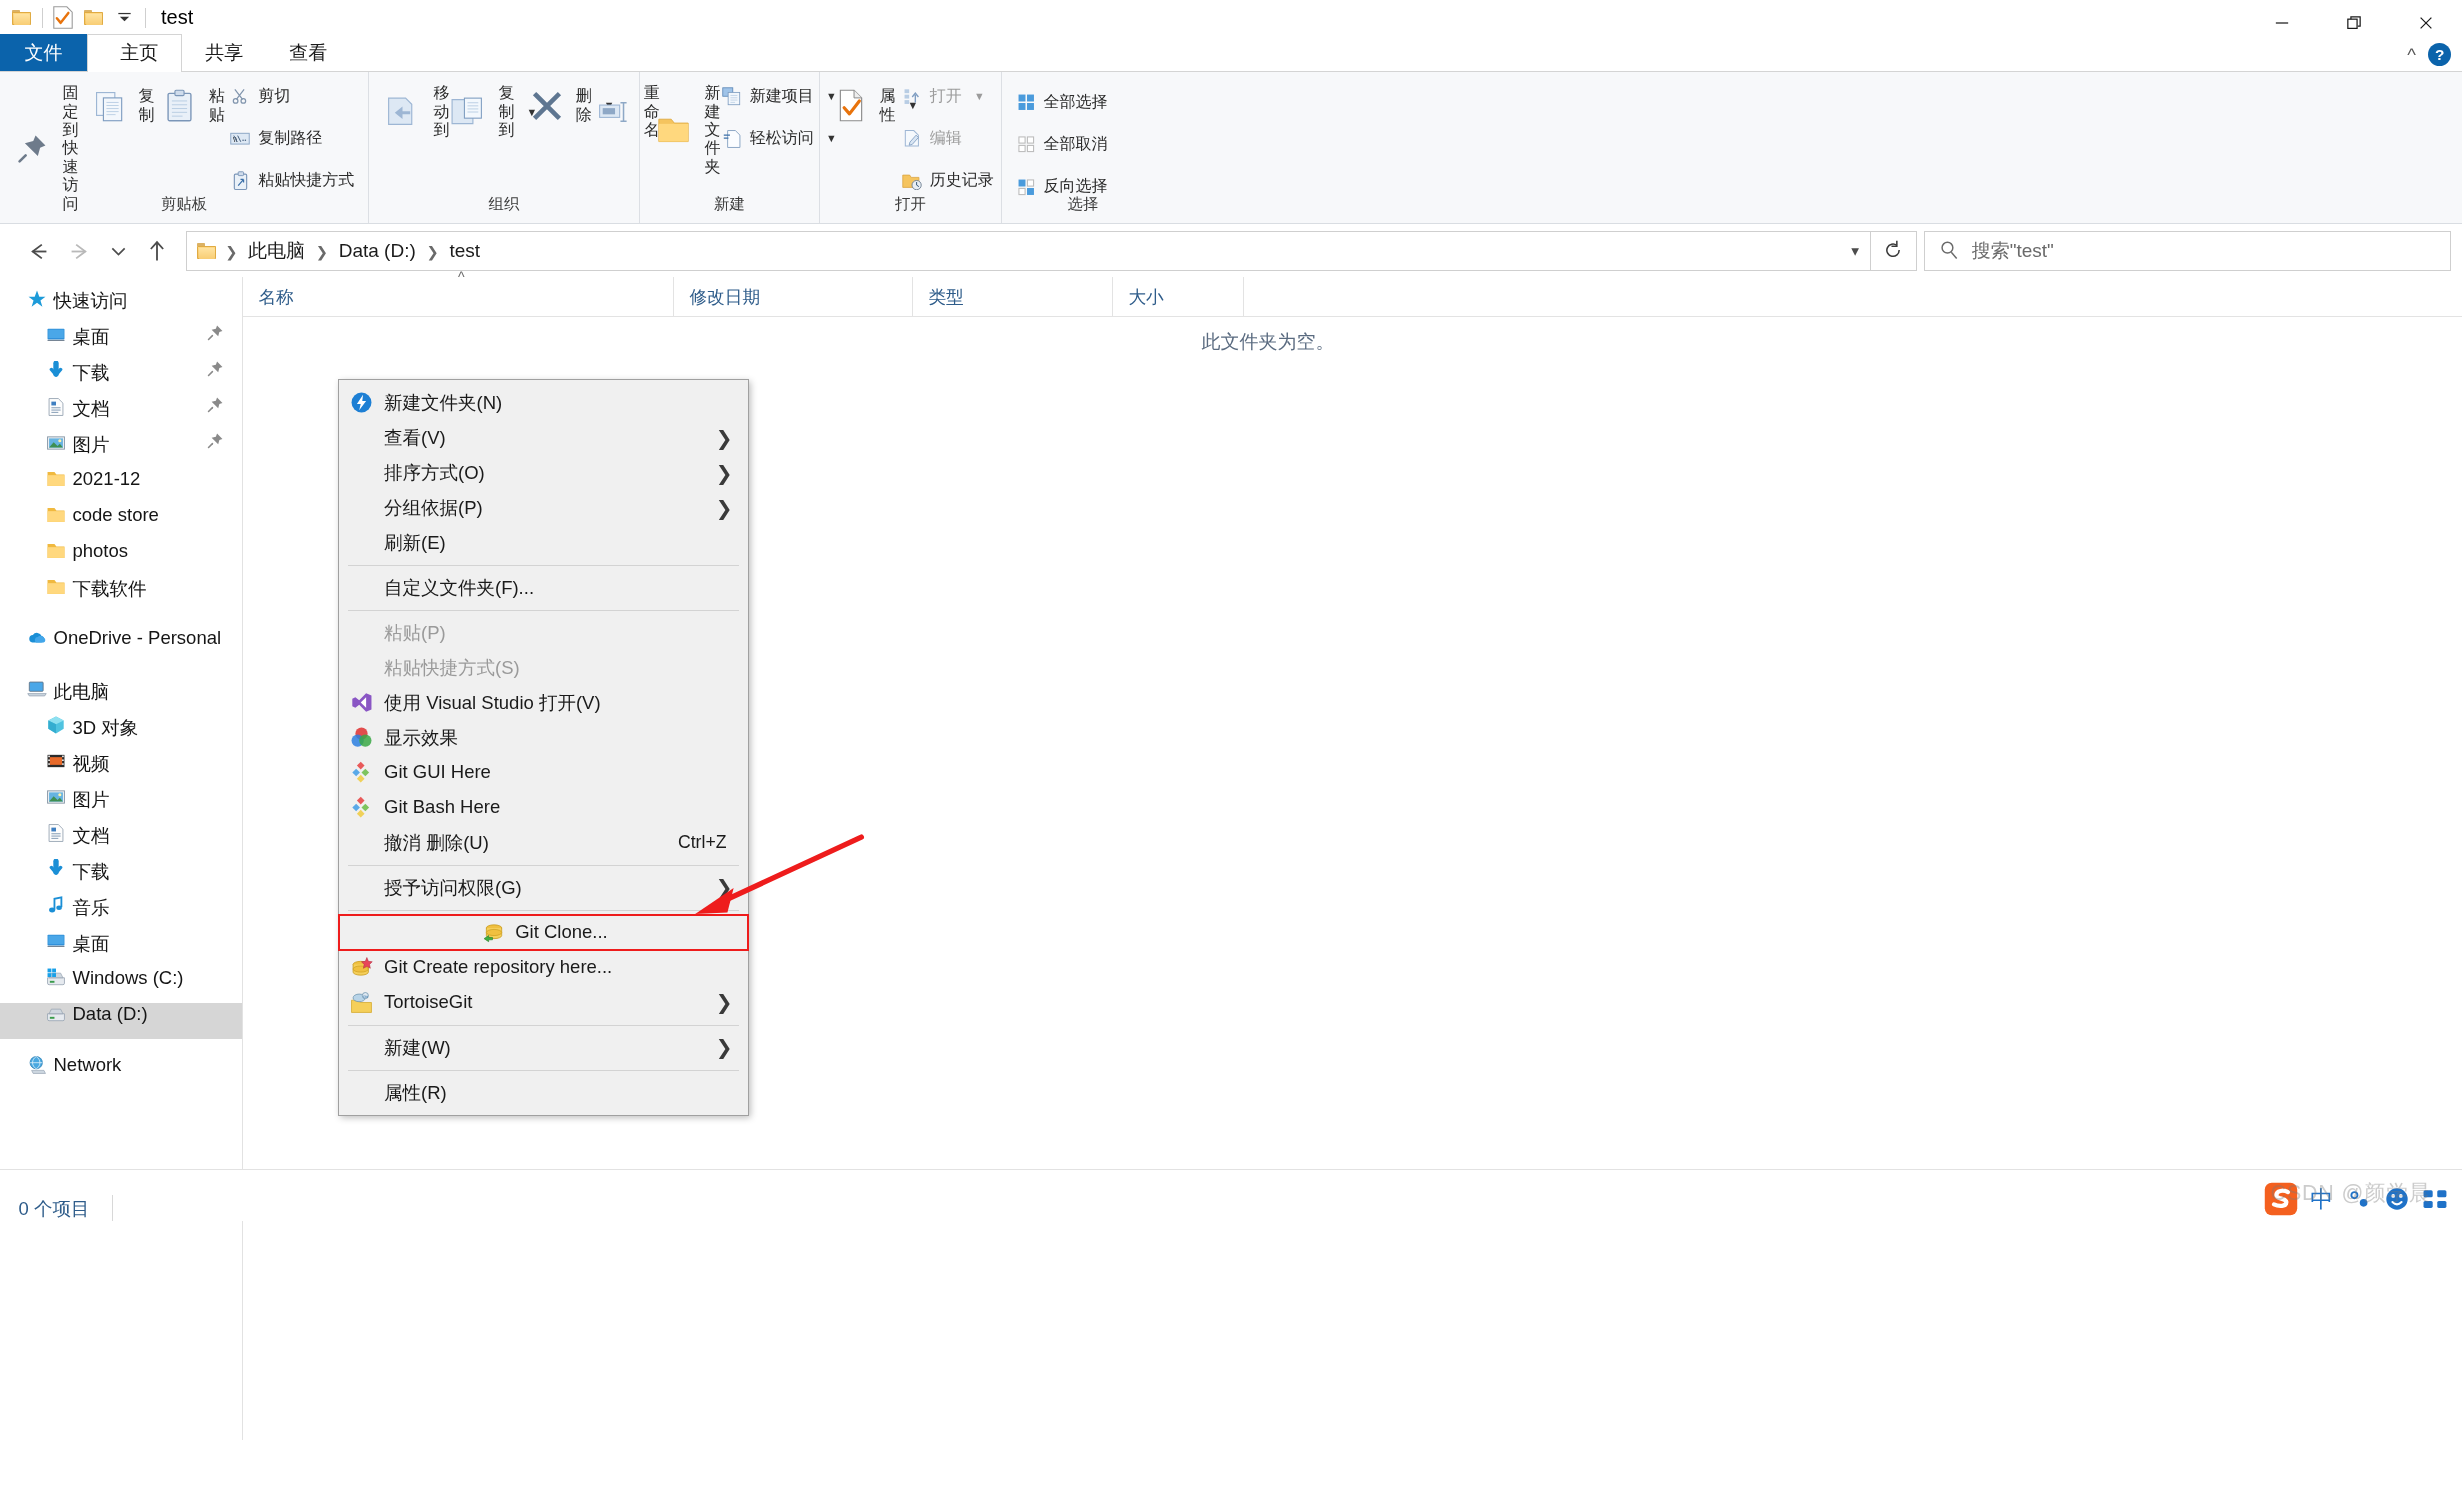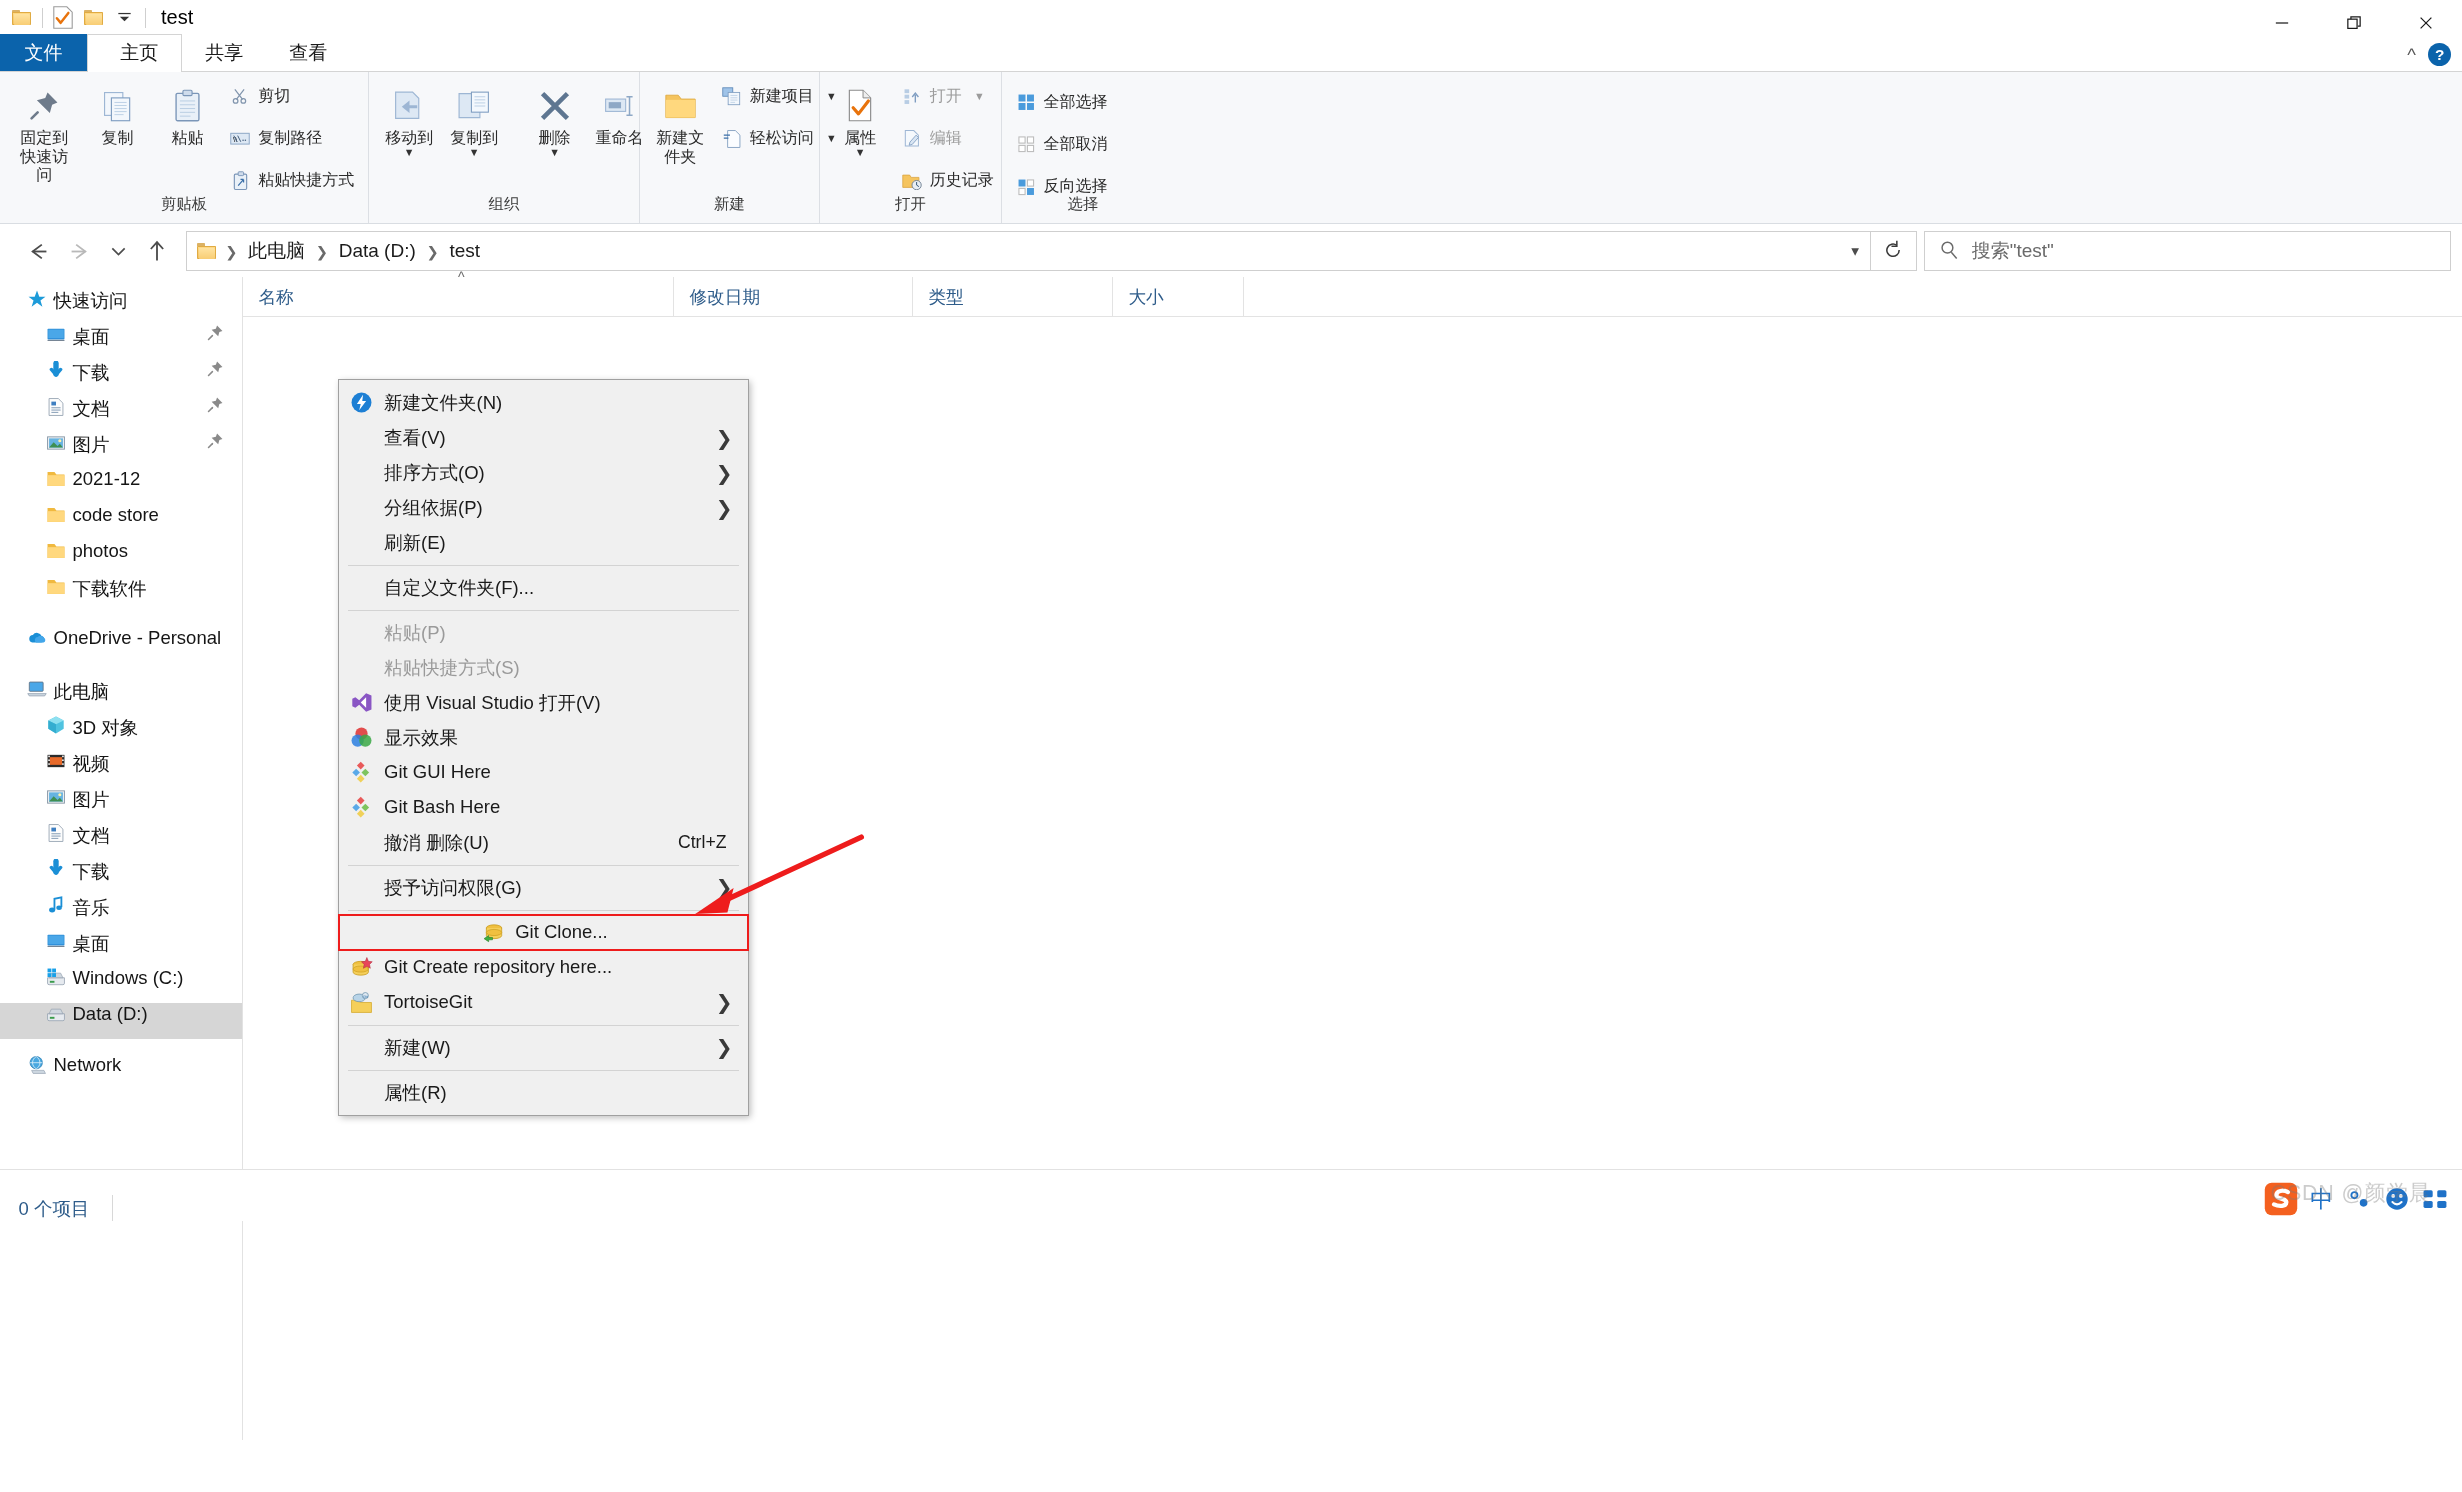--- a/index.html
+++ b/index.html
@@ -77,22 +77,22 @@
     background:#f7f8fa; border-bottom:0.8px solid #d9dde2;
     display:flex; align-items:stretch;
   }
   .rgroup { position:relative; display:flex; flex-direction:column; justify-content:space-between;
             padding:7.7px 7.7px 0 7.7px; border-right:0.8px solid #dcdfe4; }
   .rgroup:last-child { border-right:none; }
   .rgroup-items { display:flex; align-items:flex-start; gap:3.1px; height:114px; }
   .rgroup-title { text-align:center; font-size:15.4px; color:#3b3b3b; padding-bottom:7.7px; }
 
   .bigbtn {
-    width:auto; min-width:65px; padding:4.6px 7.7px; display:flex; flex-direction:column;
-    align-items:center; justify-content:flex-start; gap:2px;
+    width:auto; min-width:65px; padding:4.6px 7.7px; display:flex; 
+    align-items:center; justify-content:flex-start; gap:12px;
   }
   .bigbtn .lbl { font-size:16px; color:#2b2b2b; text-align:center; line-height:1.15; }
   .bigbtn .glyph { height:43px; display:flex; align-items:center; justify-content:center; }
   .caret-d { font-size:10.8px; color:#333; line-height:4.6px; }
 
   .smallcol { display:flex; flex-direction:column; gap:15px; padding-top:3.1px; }
   .smallbtn { display:flex; align-items:center; gap:7.7px; padding:3.1px 6.2px; }
   .smallbtn .lbl { font-size:16px; color:#2b2b2b; white-space:nowrap; }
   .smallbtn.disabled .lbl { color:#9b9b9b; }
   .smallbtn .ico { width:20px; height:20px; display:flex; align-items:center; justify-content:center; }
@@ -818,20 +818,21 @@
         <div class="colh" style="width:239px;">
           <span>修改日期</span>
         </div>
         <div class="colh" style="width:200px;">
           <span>类型</span>
         </div>
         <div class="colh" style="width:131px;">
           <span>大小</span>
         </div>
       </div>
+      <div class="empty-msg" style="top:52px; left:-169px;">此文件夹为空。</div>
     </div>
   </div>
 
   <div class="ctxmenu" id="ctxmenu">
       <div class="mi">
         <span class="mi-ico">
           <svg width="23" height="23" viewBox="0 0 30 30">
             <circle cx="15" cy="15" r="13" fill="#1d7fd4"></circle>
             <path d="M17 5 L9 17 h5 l-2 8 l9 -12 h-5 z" fill="#fff"></path>
           </svg>

